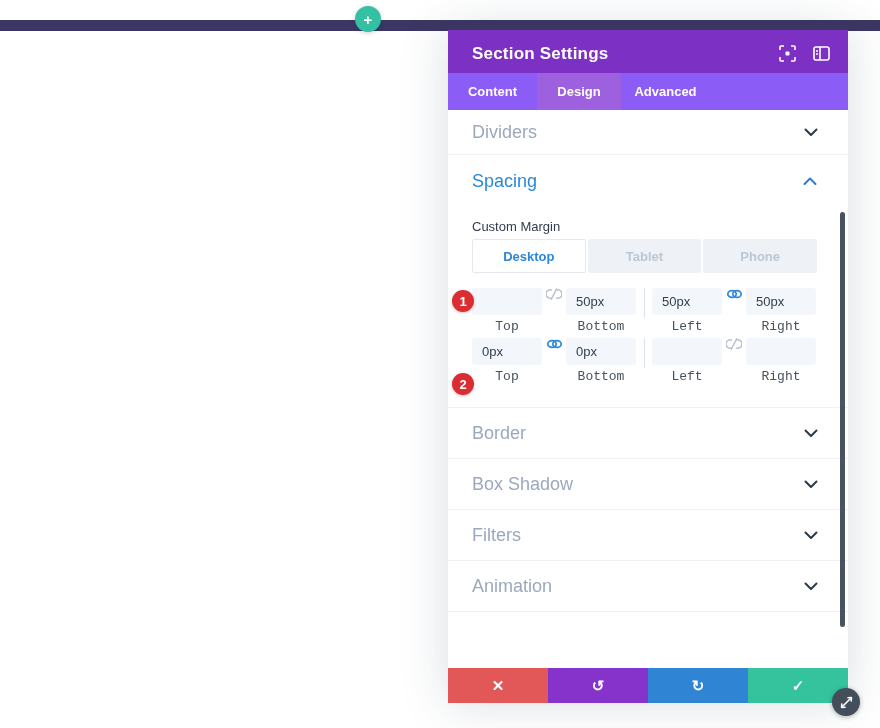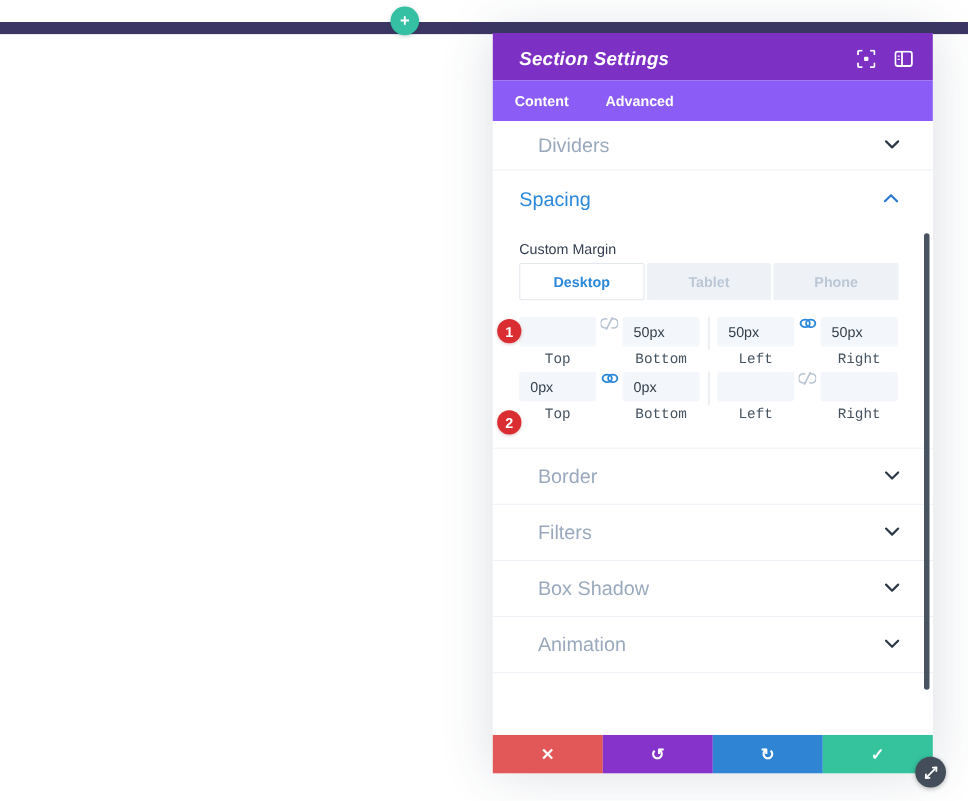--- a/index.html
+++ b/index.html
@@ -9,35 +9,35 @@
   
   .top-strip { position:absolute; left:0; top:20; top:20px; width:880px; height:11px; background:#3b3663; }
   .add-btn { position:absolute; left:355px; top:6px; width:26px; height:26px; border-radius:50%;
              background:#35bfa3; color:#fff; font-size:15px; font-weight:bold; display:flex;
              align-items:center; justify-content:center; box-shadow:0 1px 4px rgba(20,80,70,.25); cursor:pointer; z-index:5; }
 
   
   .modal { position:absolute; left:448px; top:30px; width:400px; height:673px; background:#fff;
            box-shadow:0 0 45px rgba(45,65,95,.18); z-index:2; }
 
-  .m-header { height:43px; background:#7d30c4; display:flex; align-items:center; padding:4px 18px 0 24px;font-style:italic; }
+  .m-header { height:43px; background:#7d30c4; display:flex; align-items:center; padding:4px 18px 0 24px; }
   .m-title { color:#fff; font-size:17px; font-weight:bold; letter-spacing:.2px; flex:1; }
   .hdr-icon { width:17px; height:17px; margin-left:17px; display:flex; align-items:center; justify-content:center; cursor:pointer; }
 
   .m-tabs { height:37px; background:#8b5cf6; display:flex; }
   .m-tab { width:89px; height:37px; display:flex; align-items:center; justify-content:center;
            color:#fff; font-size:13px; font-weight:bold; cursor:pointer; }
   .m-tab.active { width:84px; background:#9d60de; }
 
   .m-body { height:558px; background:#fff; overflow:hidden; position:relative; }
 
   .sec { height:51px; display:flex; align-items:center; justify-content:space-between;
          padding:0 30px 0 24px; border-bottom:1px solid #eef1f5; cursor:pointer; background:#fff; }
   .sec.first { height:45px; }
-  .sec-title { font-size:18px; color:#9aa9bd; font-weight:500;margin-left:17px; }
+  .sec-title { font-size:18px; color:#9aa9bd; font-weight:500; }
 
   .sec-open { border-bottom:1px solid #eef1f5; padding:0 31px 23px 24px; }
   .sec-open-head { height:52px; display:flex; align-items:center; justify-content:space-between; cursor:pointer; }
   .sec-open-title { font-size:18px; color:#2b87da; font-weight:500; }
 
   .fld-heading { margin-top:12px; font-size:13px; color:#333c4e; font-weight:500; height:15px; }
 
   .device-tabs { margin-top:5px; height:34px; display:flex; gap:2px; }
   .device-tab { flex:1; display:flex; align-items:center; justify-content:center; font-size:13px;
                 background:#eef2f7; color:#bcc7d5; font-weight:bold; cursor:pointer; border:1px solid #eef2f7; border-radius:2px; }
@@ -104,20 +104,23 @@
         <line x1="3" y1="5" x2="5" y2="5" stroke="#fff" stroke-width="1.3"></line>
         <line x1="3" y1="8" x2="5" y2="8" stroke="#fff" stroke-width="1.3"></line>
       </svg>
     </div>
   </div>
 
   <div class="m-tabs">
     <div class="m-tab">
       <span>Content</span>
     </div>
+    <div class="m-tab active">
+      <span>Design</span>
+    </div>
     <div class="m-tab">
       <span>Advanced</span>
     </div>
   </div>
 
   <div class="m-body">
 
     <div class="sec first">
       <span class="sec-title">Dividers</span>
       <span>
@@ -227,29 +230,29 @@
 
     <div class="sec">
       <span class="sec-title">Border</span>
       <span>
         <svg width="14" height="9" viewBox="0 0 14 9">
             <path d="M1.5 1.5 L7 7 L12.5 1.5" fill="none" stroke="#2c3947" stroke-width="2" stroke-linecap="round" stroke-linejoin="round"></path>
           </svg>
       </span>
     </div>
     <div class="sec">
+      <span class="sec-title">Box Shadow</span>
+      <span>
+        <svg width="14" height="9" viewBox="0 0 14 9">
+            <path d="M1.5 1.5 L7 7 L12.5 1.5" fill="none" stroke="#2c3947" stroke-width="2" stroke-linecap="round" stroke-linejoin="round"></path>
+          </svg>
+      </span>
+    </div>
+    <div class="sec">
       <span class="sec-title">Filters</span>
-      <span>
-        <svg width="14" height="9" viewBox="0 0 14 9">
-            <path d="M1.5 1.5 L7 7 L12.5 1.5" fill="none" stroke="#2c3947" stroke-width="2" stroke-linecap="round" stroke-linejoin="round"></path>
-          </svg>
-      </span>
-    </div>
-    <div class="sec">
-      <span class="sec-title">Box Shadow</span>
       <span>
         <svg width="14" height="9" viewBox="0 0 14 9">
             <path d="M1.5 1.5 L7 7 L12.5 1.5" fill="none" stroke="#2c3947" stroke-width="2" stroke-linecap="round" stroke-linejoin="round"></path>
           </svg>
       </span>
     </div>
     <div class="sec">
       <span class="sec-title">Animation</span>
       <span>
         <svg width="14" height="9" viewBox="0 0 14 9">

